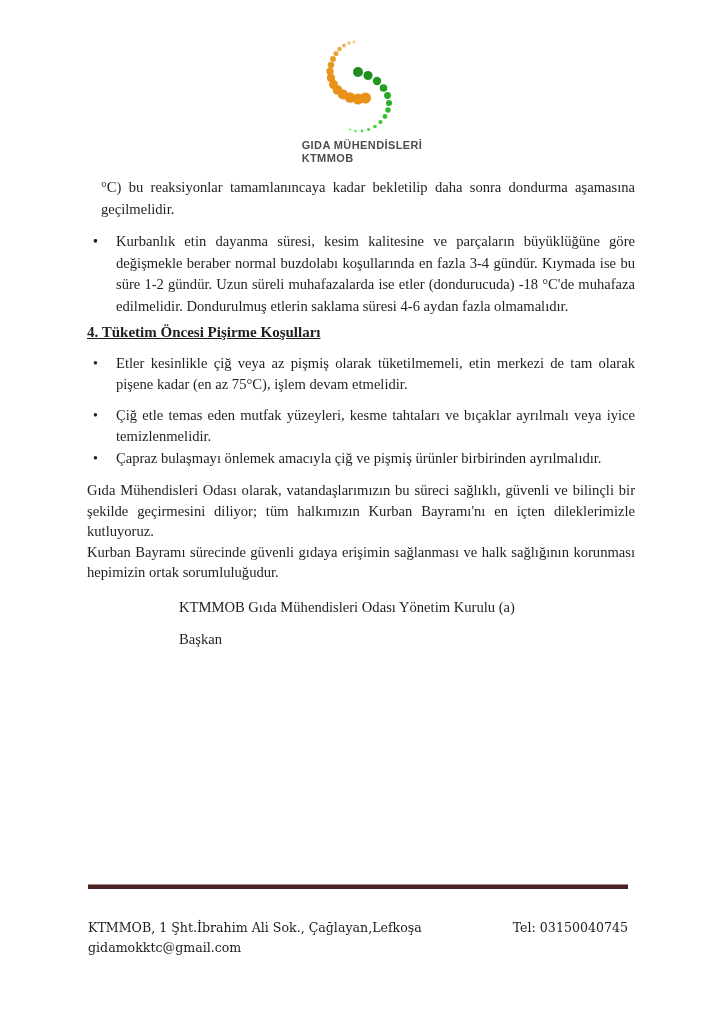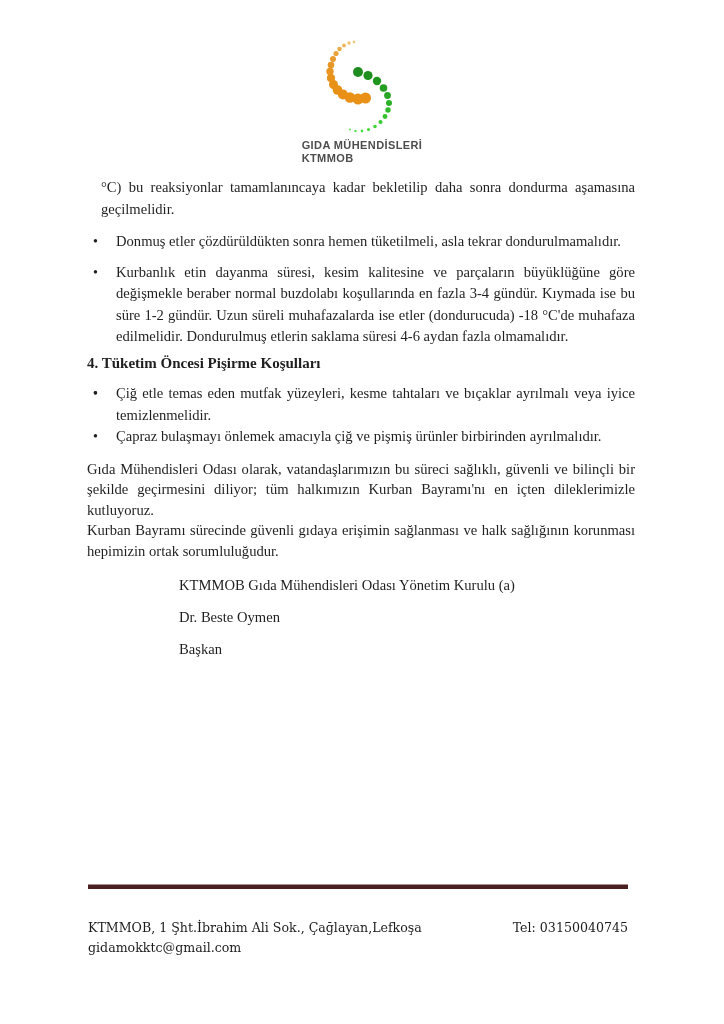--- a/index.html
+++ b/index.html
@@ -32,21 +32,21 @@
     position:absolute;left:87px;top:177px;width:548px;
     font-size:14.6px;line-height:21.5px;
     text-align:justify;
   }
   .p-cont{margin:0 0 11px 0;padding-left:14px;}
   .bullet{position:relative;padding-left:29px;margin:0 0 9px 0;}
   .bullet .glyph{position:absolute;left:6px;top:0;font-size:14px;}
   .bullet.tight{margin-bottom:0;}
   .bullet.last{margin-bottom:11px;}
   .bullet.mid{margin-bottom:5px;}
-  h4.sec{font-size:15px;font-weight:700;margin:0 0 9px 0;text-align:left;}
+  h4.sec{font-size:15px;font-weight:700;margin:0 0 9px 0;text-align:left;text-decoration:underline;}
   .closing{margin:0;line-height:20.5px;}
   .signature{
     margin-top:14px;
     padding-left:92px;
     text-align:left;
   }
   .sig-line{margin:0 0 10.5px 0;}
   
   .footer{position:absolute;left:88px;top:884px;width:540px;}
   .footer-rule{
@@ -104,50 +104,49 @@
       <div>KTMMOB</div>
     </div>
   </div>
 
   <div class="content">
 
     <p class="p-cont">°C) bu reaksiyonlar tamamlanıncaya kadar bekletilip daha sonra dondurma aşamasına geçilmelidir.</p>
 
     <div class="bullet">
       <span class="glyph">•</span>
-      <span>Donmuş etler çözdürüldükten sonra hemen tüketilmeli, asla tekrar dondurulmamalıdır.</span>
     </div>
 
     <div class="bullet mid">
       <span class="glyph">•</span>
       <span>Kurbanlık etin dayanma süresi, kesim kalitesine ve parçaların büyüklüğüne göre değişmekle beraber normal buzdolabı koşullarında en fazla 3-4 gündür. Kıymada ise bu süre 1-2 gündür. Uzun süreli muhafazalarda ise etler (dondurucuda) -18 °C'de muhafaza edilmelidir. Dondurulmuş etlerin saklama süresi 4-6 aydan fazla olmamalıdır.</span>
     </div>
 
     <h4 class="sec">4. Tüketim Öncesi Pişirme Koşulları</h4>
 
     <div class="bullet">
       <span class="glyph">•</span>
+      <span>Etler kesinlikle çiğ veya az pişmiş olarak tüketilmemeli, etin merkezi de tam olarak pişene kadar (en az 75°C), işlem devam etmelidir.</span>
     </div>
 
     <div class="bullet tight">
       <span class="glyph">•</span>
       <span>Çiğ etle temas eden mutfak yüzeyleri, kesme tahtaları ve bıçaklar ayrılmalı veya iyice temizlenmelidir.</span>
     </div>
 
     <div class="bullet last">
       <span class="glyph">•</span>
       <span>Çapraz bulaşmayı önlemek amacıyla çiğ ve pişmiş ürünler birbirinden ayrılmalıdır.</span>
     </div>
 
     <p class="closing">Gıda Mühendisleri Odası olarak, vatandaşlarımızın bu süreci sağlıklı, güvenli ve bilinçli bir şekilde geçirmesini diliyor; tüm halkımızın Kurban Bayramı'nı en içten dileklerimizle kutluyoruz.</p>
     <p class="closing">Kurban Bayramı sürecinde güvenli gıdaya erişimin sağlanması ve halk sağlığının korunması hepimizin ortak sorumluluğudur.</p>
 
     <div class="signature">
       <p class="sig-line">KTMMOB Gıda Mühendisleri Odası Yönetim Kurulu (a)</p>
-      <p class="sig-line">Dr. Beste Oymen</p>
       <p class="sig-line">Başkan</p>
     </div>
 
   </div>
 
   <div class="footer">
     <div class="footer-rule"></div>
     <div class="footer-text">
       <div class="footer-row">
         <span>KTMMOB, 1 Şht.İbrahim Ali Sok., Çağlayan,Lefkoşa</span>

